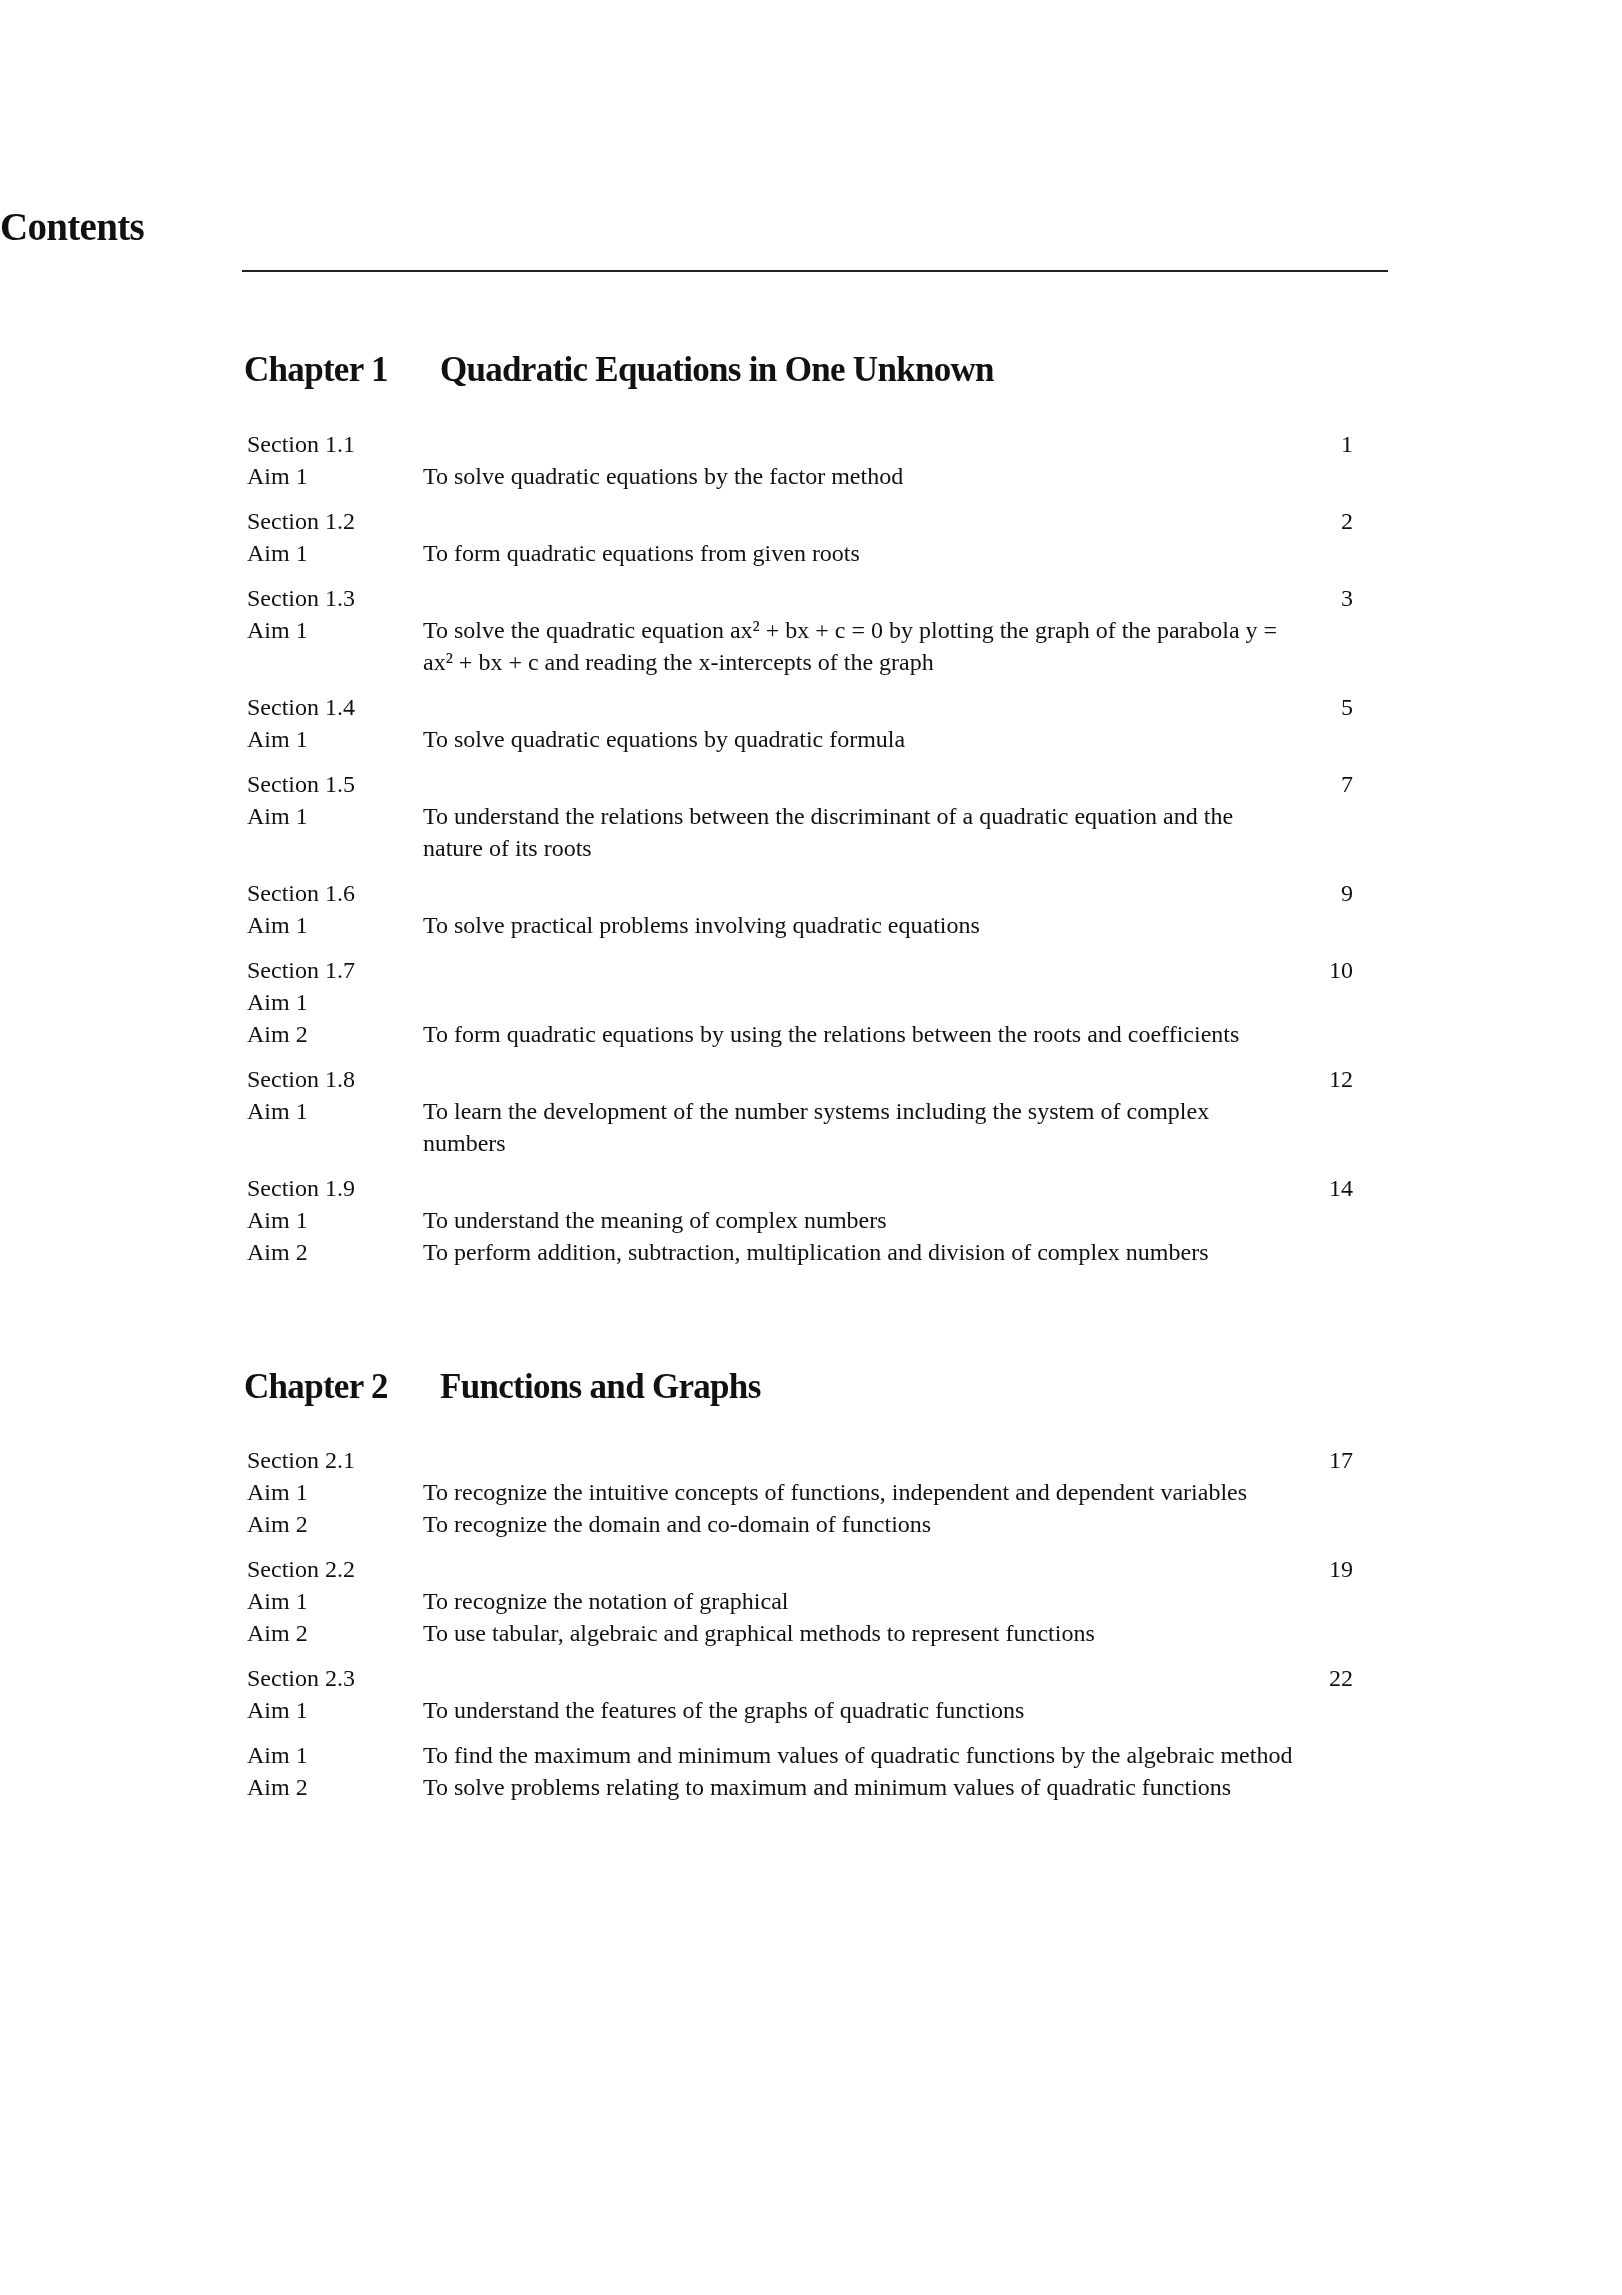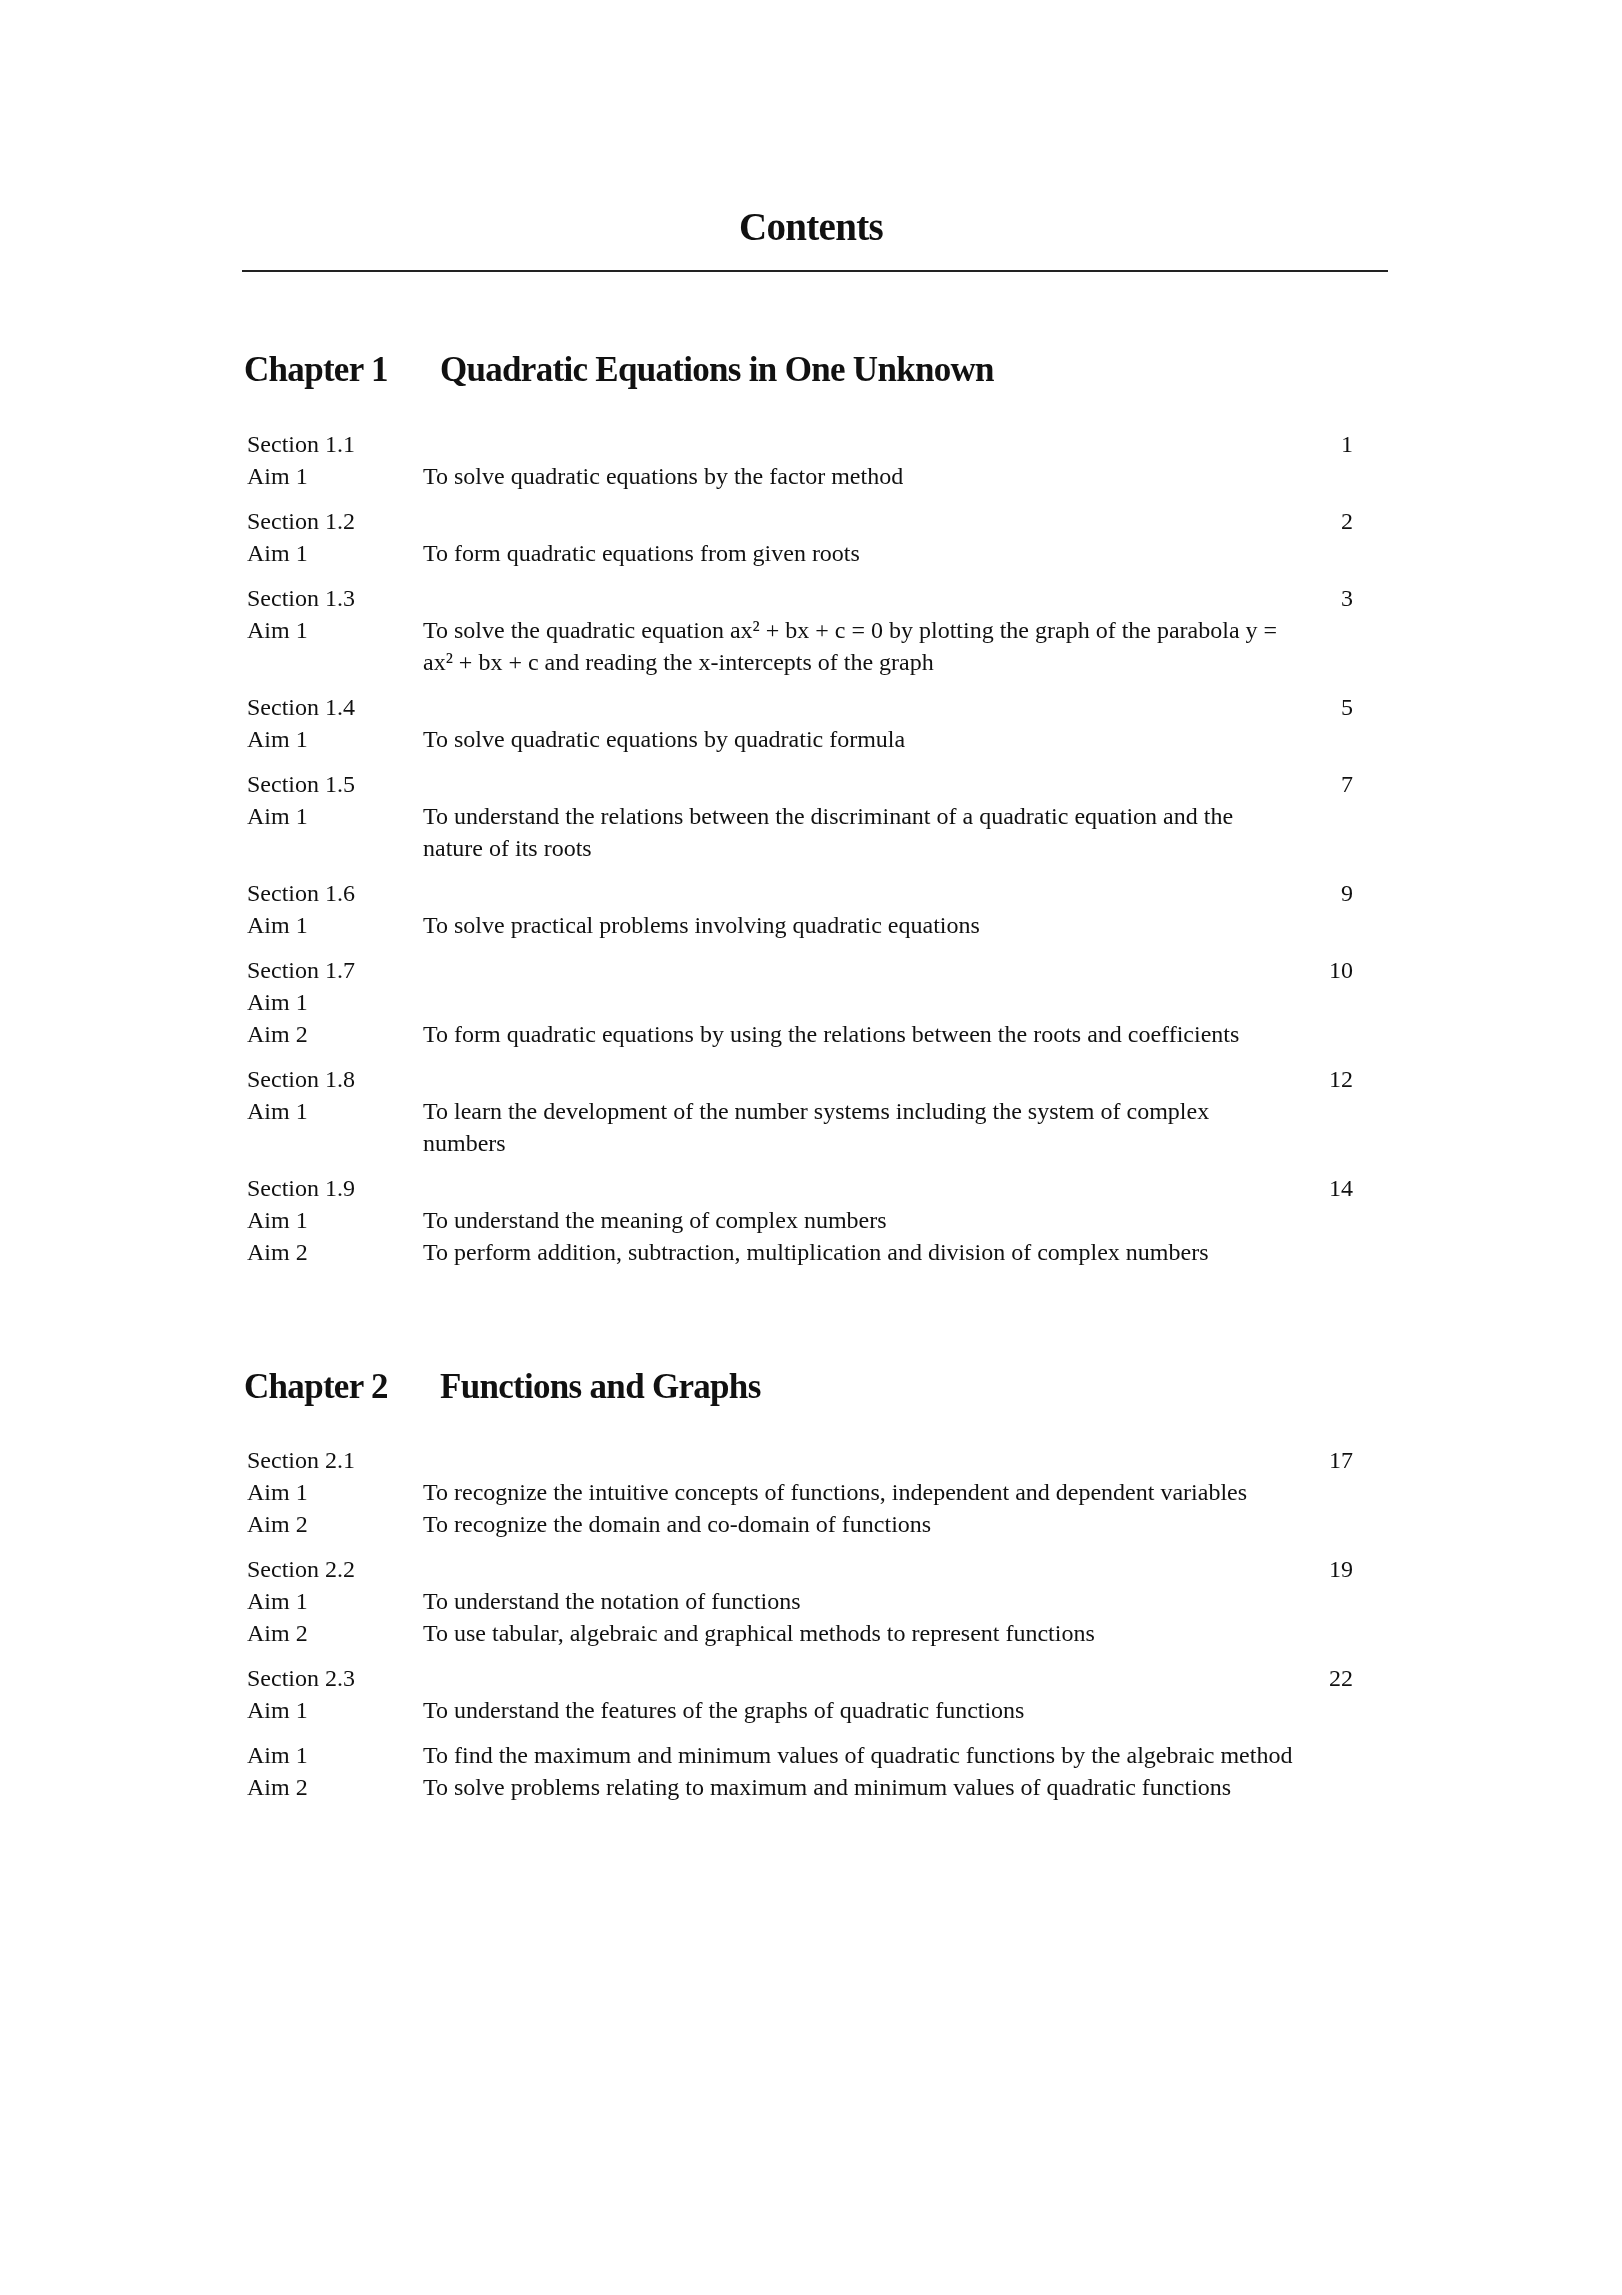--- a/index.html
+++ b/index.html
@@ -1,18 +1,18 @@
 <!DOCTYPE html>
 <html style="font-size:10.5px"><head>
 <meta charset="utf-8">
 <style>
   html, body { margin: 0; padding: 0; background: #ffffff; }
   body { width: 1622px; height: 2295px; position: relative; overflow: hidden;
          font-family: "Liberation Serif", "DejaVu Serif", serif; color: #111; }
-  .title { position: absolute; top: 204px; left: 0; width: 1622px; text-align: center;
+  .title { position: absolute; top: 204px; left: 0; width: 1622px; 
            font-size: 39px; font-weight: bold; letter-spacing: -0.7px; }
   .rule { position: absolute; top: 270px; left: 242px; width: 1146px; height: 2px; background: #222; }
   .chapter { position: absolute; left: 244px; font-size: 35px; font-weight: bold; letter-spacing: -0.7px; white-space: nowrap; }
   .chapter .num { display: inline-block; width: 196px; }
   .entries { position: absolute; left: 247px; width: 1106px; font-size: 24px; line-height: 32px; }
   .section { margin-bottom: 13px; }
   .sec-row { display: flex; justify-content: space-between; }
   .aim-row { display: flex; }
   .aim-label { width: 152px; flex: none; }
   .aim-text { width: 870px; margin-left: 24px; }
@@ -145,21 +145,21 @@
         <span class="aim-text">To recognize the domain and co-domain of functions</span>
       </div>
     </div>
     <div class="section">
       <div class="sec-row">
         <span>Section 2.2</span>
         <span class="page">19</span>
       </div>
       <div class="aim-row">
         <span class="aim-label">Aim 1</span>
-        <span class="aim-text">To understand the notation of functions</span>
+        <span class="aim-text">To recognize the notation of graphical</span>
       </div>
       <div class="aim-row">
         <span class="aim-label">Aim 2</span>
         <span class="aim-text">To use tabular, algebraic and graphical methods to represent functions</span>
       </div>
     </div>
     <div class="section">
       <div class="sec-row">
         <span>Section 2.3</span>
         <span class="page">22</span>

